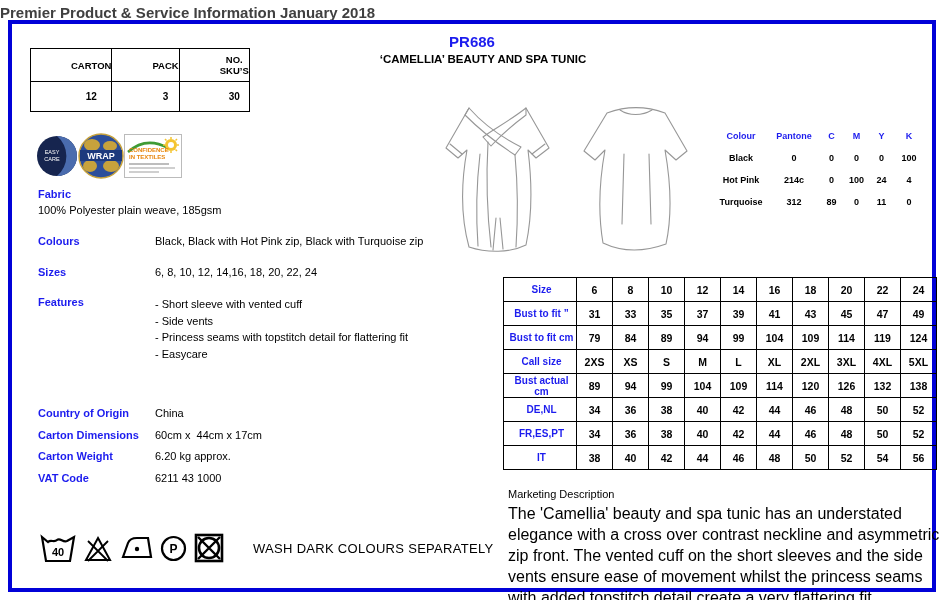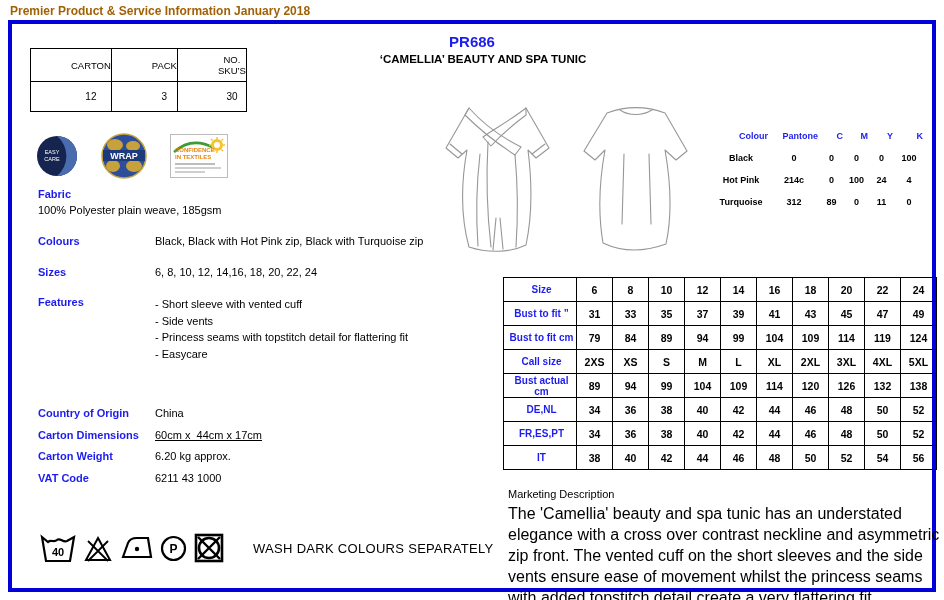--- a/index.html
+++ b/index.html
@@ -1,54 +1,54 @@
 <!DOCTYPE html>
 <html><head>
 <meta charset="utf-8">
 <style>
   * { margin:0; padding:0; box-sizing:border-box; }
   html,body { background:#ffffff; }
   body { font-family:"Liberation Sans", sans-serif; color:#000; }
   .page { position:relative; width:944px; height:600px; background:#fff; overflow:hidden; }
 
   
-  .doc-header { position:absolute; left:10px; top:4px; font-size:12px; font-weight:bold; color:#a16207; }
+  .doc-header { position:absolute; left:0; top:4px; font-size:15px; font-weight:bold; color:#404040; }
   .logo { position:absolute; right:11px; top:18px; width:60px; height:22px; }
   .logo .sq1 { position:absolute; left:15px; top:7px; width:5px; height:5px; background:#8ea6cf; }
   .logo .sq2 { position:absolute; left:21px; top:2px; width:7px; height:7px; background:#2f4d8f; }
   .logo .sq3 { position:absolute; right:1px; top:3px; width:3px; height:3px; background:#2f4d8f; }
   .logo .logo-text { position:absolute; left:0; top:11px; font-size:9px; letter-spacing:1.5px; color:#3d4f80; font-weight:bold; }
 
   
   .frame { position:absolute; left:8px; top:20px; width:928px; height:572px; border:4px solid #0101d8; background:#fff; }
 
   
   .carton-table { position:absolute; left:30px; top:48px; border-collapse:collapse; }
-  .carton-table th, .carton-table td { border:1.5px solid #000; font-weight:normal; text-align:center; vertical-align:middle;padding-left:40px; }
+  .carton-table th, .carton-table td { border:1.5px solid #000; font-weight:bold; text-align:center; vertical-align:middle;padding-left:40px; }
   .carton-table th { width:58px; height:33px; font-size:9.5px; }
   .carton-table td { height:30px; font-size:10px; }
 
   
   .title-block { position:absolute; left:0; top:33px; width:100%; text-align:center; }
   .product-code { font-size:15px; font-weight:bold; color:#1c1cee; }
   .product-name { font-size:11.5px; font-weight:bold; color:#000; margin-top:3px;margin-left:22px; }
 
   
-  .certs { position:absolute; left:36px; top:133px; display:flex; align-items:center; gap:23px; }
+  .certs { position:absolute; left:36px; top:133px; display:flex; align-items:center; gap:0; }
 
   
   .lbl { position:absolute; left:38px; font-size:11px; font-weight:bold; color:#1c1cee; }
   .val { position:absolute; left:155px; font-size:11px; color:#000; }
-  .val-pre { white-space:pre-wrap;text-decoration:underline; }
+  .val-pre { white-space:pre-wrap; }
   .fabric-val { position:absolute; left:38px; font-size:11px; }
   .features-list { position:absolute; left:155px; top:296px; width:336px; font-size:11px; line-height:16.5px; }
 
   
   .pantone-table { position:absolute; left:714px; top:131px; border-collapse:collapse; }
-  .pantone-table th { font-size:9px; font-weight:bold; color:#1c1cee; text-align:right; padding:0 2px 12px 0;margin-top:36px; }
+  .pantone-table th { font-size:9px; font-weight:bold; color:#1c1cee; text-align:center; padding:0 2px 12px 0;margin-top:36px; }
   .pantone-table td { font-size:9px; font-weight:bold; color:#000; text-align:center; padding:0 2px 12px 0; }
   .pantone-table .c-colour { width:56px; } .pantone-table .c-pant { width:50px; }
   .pantone-table .c-n { width:25px; } .pantone-table .c-k { width:30px; }
 
   
   .size-table { position:absolute; left:503px; top:277px; border-collapse:collapse; table-layout:fixed; }
   .size-table th, .size-table td { border:1.5px solid #000; height:24px; }
   .size-table th { width:73px; font-size:10px; font-weight:bold; color:#1c1cee; text-align:center; padding-left:3px; }
   .size-table td { width:36px; font-size:10.5px; font-weight:bold; text-align:center; }
 

